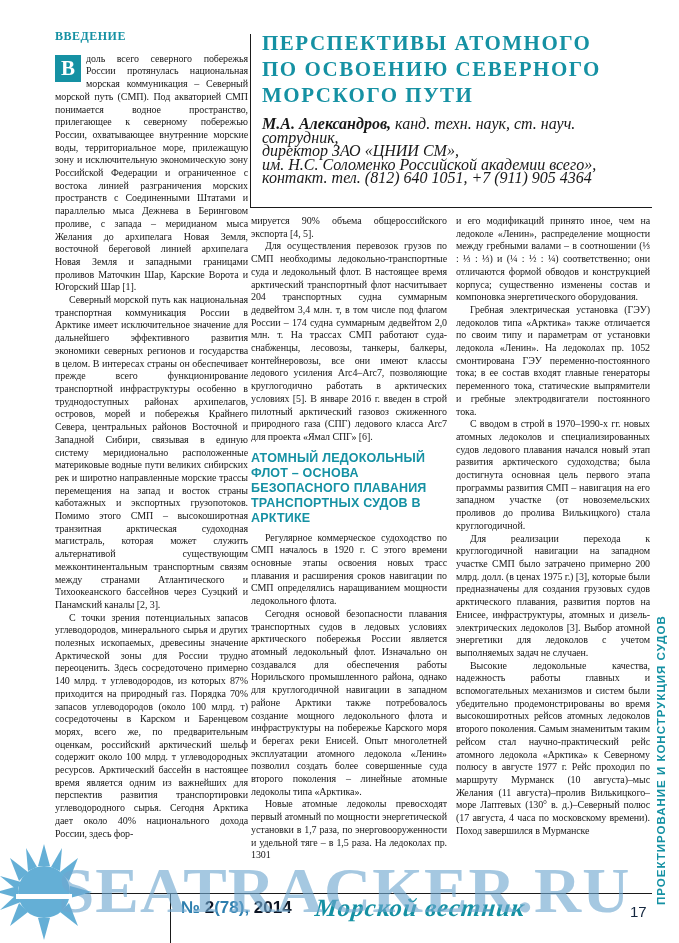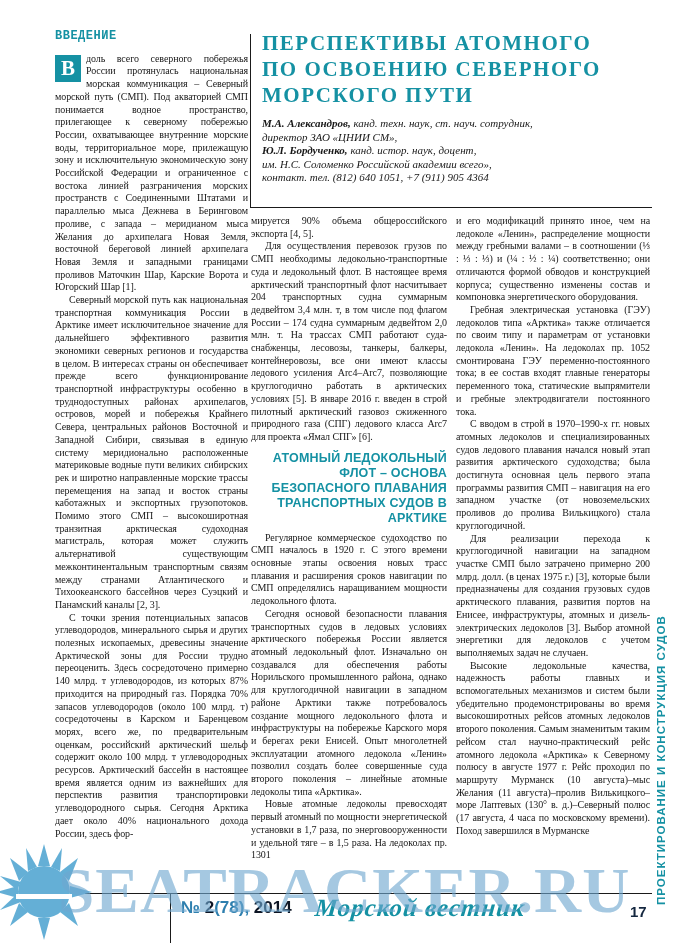--- a/index.html
+++ b/index.html
@@ -27,21 +27,21 @@
     letter-spacing:-0.1px;
     overflow:hidden;
   }
   .col p{text-indent:14px;}
   .col p.noindent{text-indent:0;}
   .col-left{left:55px;top:30px;width:193px;height:850px;}
   .col-mid{left:251px;top:215px;width:196px;height:666px;}
   .col-right{left:456px;top:215px;width:194px;height:666px;}
 
   .kicker{
-    font-family:Liberation Mono, monospace;
+    font-family:Liberation Serif, serif;
     font-weight:bold;font-size:12px;
     color:var(--accent);
     letter-spacing:.5px;
     margin-bottom:10px;
   }
   .dropcap{
     float:left;
     width:26px;height:27px;
     margin:2px 5px 0 0;
     background:var(--accent);
@@ -59,32 +59,32 @@
   .art-title{
     font-family:Liberation Serif, serif;
     font-weight:bold;
     font-size:21px;line-height:26px;
     color:var(--accent);
     letter-spacing:1.5px;
     text-transform:uppercase;
   }
   .authors{
     margin-top:9px;
-    font-size:11px;line-height:13.5px;
+    font-size:16px;line-height:13.5px;
     font-style:italic;
   }
   .authors .nm{font-weight:bold;}
   
   .sec-head{
     font-family:"Liberation Sans",sans-serif;
     font-weight:bold;font-size:12.5px;line-height:15px;
     color:var(--accent);
     letter-spacing:.2px;
     margin:7px 0 6px 0;
-    text-align:right;
+    text-align:left;
     text-indent:0;
   }
   
   .f-rule{position:absolute;left:85px;top:893px;width:567px;height:1px;background:#1a1a1a;}
   .f-tick{position:absolute;left:170px;top:893px;width:1px;height:50px;background:#1a1a1a;}
   .issue{
     position:absolute;left:181px;top:898px;
     font-family:"Liberation Sans",sans-serif;
     font-weight:bold;font-size:17px;
   }
@@ -96,21 +96,21 @@
     font-style:italic;font-weight:bold;
     font-size:25px;line-height:30px;
     color:var(--accent);
     text-align:center;
     transform:skewX(-6deg);
     letter-spacing:1px;
   }
   .pageno{
     position:absolute;left:630px;top:903px;
     font-family:"Liberation Sans",sans-serif;
-    font-weight:bold;font-size:15px;
+    font-weight:normal;font-size:15px;
     color:var(--navy);
   }
   
   .side-vert{
     position:absolute;right:12px;top:580px;height:325px;
     writing-mode:vertical-rl;
     transform:rotate(180deg);
     font-family:"Liberation Sans",sans-serif;
     font-weight:bold;font-size:11.5px;
     letter-spacing:1px;
@@ -175,21 +175,20 @@
   <div class="hrule-title"></div>
   <div class="title-block">
     <div class="art-title">
       <div>Перспективы атомного</div>
       <div>по освоению северного</div>
       <div>морского пути</div>
     </div>
     <div class="authors">
       <div><span class="nm">М.А. Александров,</span><span> канд. техн. наук, ст. науч. сотрудник,</span></div>
       <div><span>директор ЗАО «ЦНИИ СМ»,</span></div>
-      <div><span class="nm">Ю.Л. Бордученко,</span><span> канд. истор. наук, доцент,</span></div>
       <div><span>им. Н.С. Соломенко Российской академии всего»,</span></div>
       <div><span>контакт. тел. (812) 640 1051, +7 (911) 905 4364</span></div>
     </div>
   </div>
 
   <div class="col col-mid">
     <p class="noindent">мируется 90% объема общероссийского экспорта [4, 5].</p>
     <p>Для осуществления перевозок грузов по СМП необходимы ледокольно-транспортные суда и ледокольный флот. В настоящее время арктический транспортный флот насчитывает 204 транспортных судна суммарным дедвейтом 3,4 млн. т, в том числе под флагом России – 174 судна суммарным дедвейтом 2,0 млн. т. На трассах СМП работают суда-снабженцы, лесовозы, танкеры, балкеры, контейнеровозы, все они имеют классы ледового усиления Arc4–Arc7, позволяющие круглогодично работать в арктических условиях [5]. В январе 2016 г. введен в строй пилотный арктический газовоз сжиженного природного газа (СПГ) ледового класса Arc7 для проекта «Ямал СПГ» [6].</p>
     <div class="sec-head">АТОМНЫЙ ЛЕДОКОЛЬНЫЙ ФЛОТ – ОСНОВА БЕЗОПАСНОГО ПЛАВАНИЯ ТРАНСПОРТНЫХ СУДОВ В АРКТИКЕ</div>
     <p>Регулярное коммерческое судоходство по СМП началось в 1920 г. С этого времени основные этапы освоения новых трасс плавания и расширения сроков навигации по СМП определялись наращиванием мощности ледокольного флота.</p>

